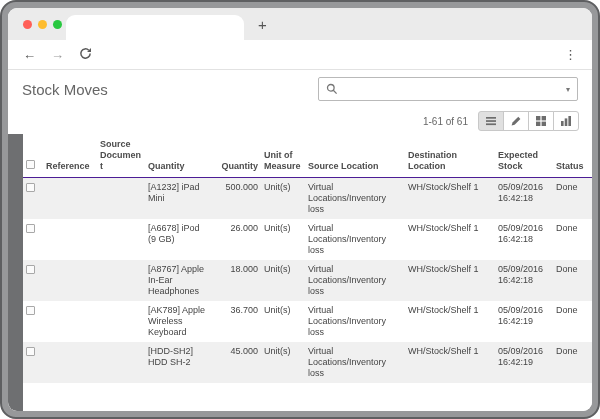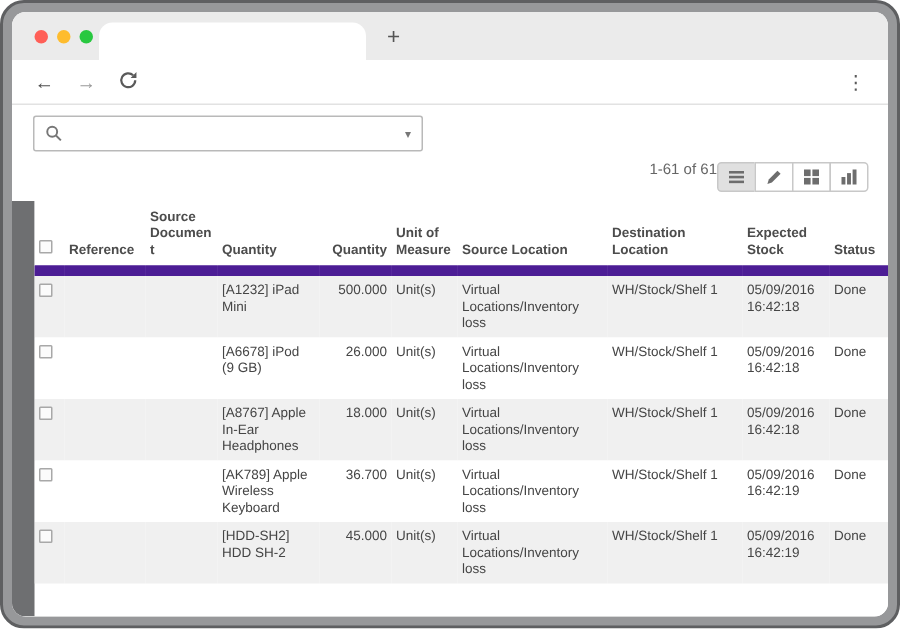--- a/index.html
+++ b/index.html
@@ -31,40 +31,40 @@
   .page { flex:1; display:flex; flex-direction:column; overflow:hidden; background:#fff; }
   .page-header { height:38px; flex:none; display:flex; align-items:center;
     justify-content:space-between; padding:0 14px; }
   .page-title { font-size:15px; font-weight:normal; color:#666; }
   .searchbox { width:260px; height:24px; border:1px solid #b9b9b9; border-radius:2px;
     background:#fff; display:flex; align-items:center; padding:0 7px; gap:6px; }
   .searchbox input { flex:1; border:none; outline:none; font-size:11px; color:#444;
     background:transparent; font-family:inherit; }
   .caret { color:#777; font-size:8px; }
 
-  .controls { height:26px; flex:none; display:flex; 
-    justify-content:flex-end; padding:0 13px; }
+  .controls { height:26px; flex:none; display:flex; align-items:center;
+    justify-content:flex-end; gap:10px; padding:0 13px; }
   .pager { font-size:10px; color:#666; }
   .switcher { display:flex; }
   .switcher button { width:26px; height:20px; border:1px solid #c8c8c8; background:#fff;
     display:flex; align-items:center; justify-content:center; margin-left:-1px;
     cursor:pointer; padding:0; }
   .switcher button:first-child { border-radius:3px 0 0 3px; margin-left:0; }
   .switcher button:last-child { border-radius:0 3px 3px 0; }
   .switcher button.active { background:#e0e0e0; }
   .switcher svg { fill:#6d6d6d; display:block; }
 
   
   .content { flex:1; display:flex; overflow:hidden; }
   .leftstrip { width:15px; flex:none; background:#6e6f71; }
   .table-wrap { flex:1; overflow:hidden; }
   table { border-collapse:collapse; table-layout:fixed; width:569px; }
   th { font-size:9px; font-weight:bold; color:#4c4c4c; text-align:left;
     vertical-align:bottom; padding:5px 3px; line-height:11px;
-    border-bottom:7px solid #4c1d95; background:#fff; overflow-wrap:break-word; }
+    border-bottom:1px solid #4c1d95; background:#fff; overflow-wrap:break-word; }
   td { font-size:9px; color:#454545; vertical-align:top; padding:4px 3px;
     line-height:11px; overflow-wrap:break-word; }
   tbody tr:nth-child(odd) { background:#f0f0f0; }
   tbody tr:nth-child(even) { background:#fff; }
   tbody tr { cursor:pointer; }
   .num { text-align:right; }
   .cb { display:inline-block; width:9px; height:9px; border:1px solid #a8a8a8;
     background:#fbfbfb; border-radius:1px; margin-top:1px; }
 </style>
 </head>
@@ -92,20 +92,21 @@
             <path d="M12.9 1.1v4.2H8.7z" fill="#5a5a5a"></path>
           </svg>
       </span>
       <span class="nav-spacer"></span>
       <span class="nav-ic kebab">⋮</span>
     </div>
 
     <div class="page">
 
       <div class="page-header">
+        <h1 class="page-title">Stock Moves</h1>
         <div class="searchbox">
           <svg width="12" height="12" viewBox="0 0 12 12">
             <circle cx="4.8" cy="4.8" r="3.3" fill="none" stroke="#777" stroke-width="1.3"></circle>
             <line x1="7.3" y1="7.3" x2="10.6" y2="10.6" stroke="#777" stroke-width="1.3"></line>
           </svg>
           <input placeholder="" style="">
           <span class="caret">▾</span>
         </div>
       </div>
 

